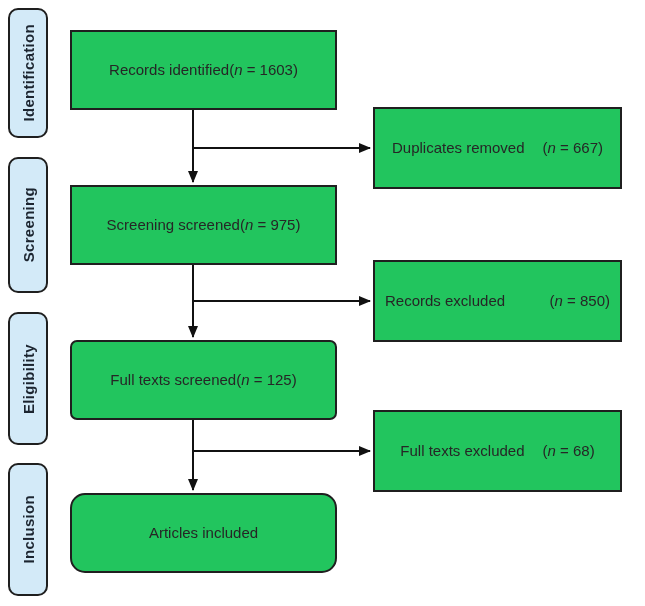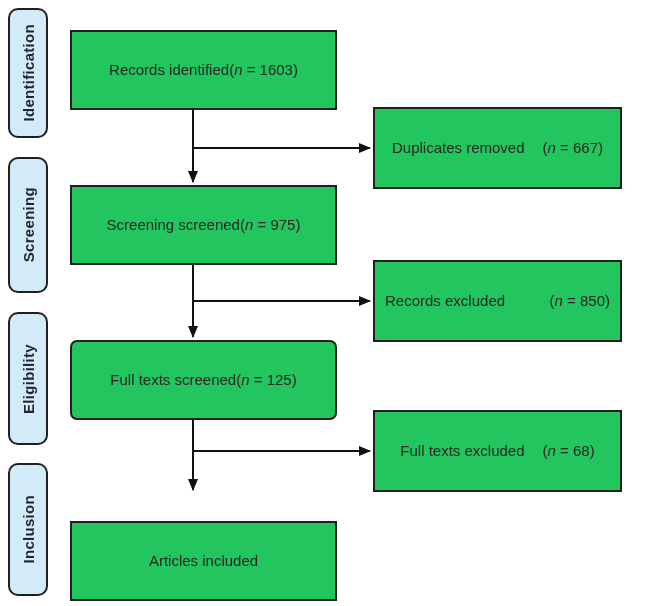--- a/index.html
+++ b/index.html
@@ -52,21 +52,21 @@
     padding: 4px 10px;
   }
   .flow-box .box-title { display: block; }
   .flow-box .box-count { display: block; }
   .flow-box .box-count i { font-style: italic; }
   .main-box  { left: 70px;  width: 267px; height: 80px; }
   .side-box  { left: 373px; width: 249px; height: 82px; gap: 18px; }
   #main-box-0 { top: 30px; }
   #main-box-1 { top: 185px; }
   #main-box-2 { top: 340px; border-radius: 7px; }
-  #main-box-3 { top: 521px; }
+  #main-box-3 { top: 493px; border-radius: 15px; }
   #side-box-0 { top: 107px; }
   #side-box-1 { top: 260px; justify-content: space-between; }
   #side-box-2 { top: 410px; }
   #stage-0 { top: 8px;   height: 130px; }
   #stage-1 { top: 157px; height: 136px; }
   #stage-2 { top: 312px; height: 133px; }
   #stage-3 { top: 463px; height: 133px; }
   .arrow-layer {
     position: absolute;
     inset: 0;

